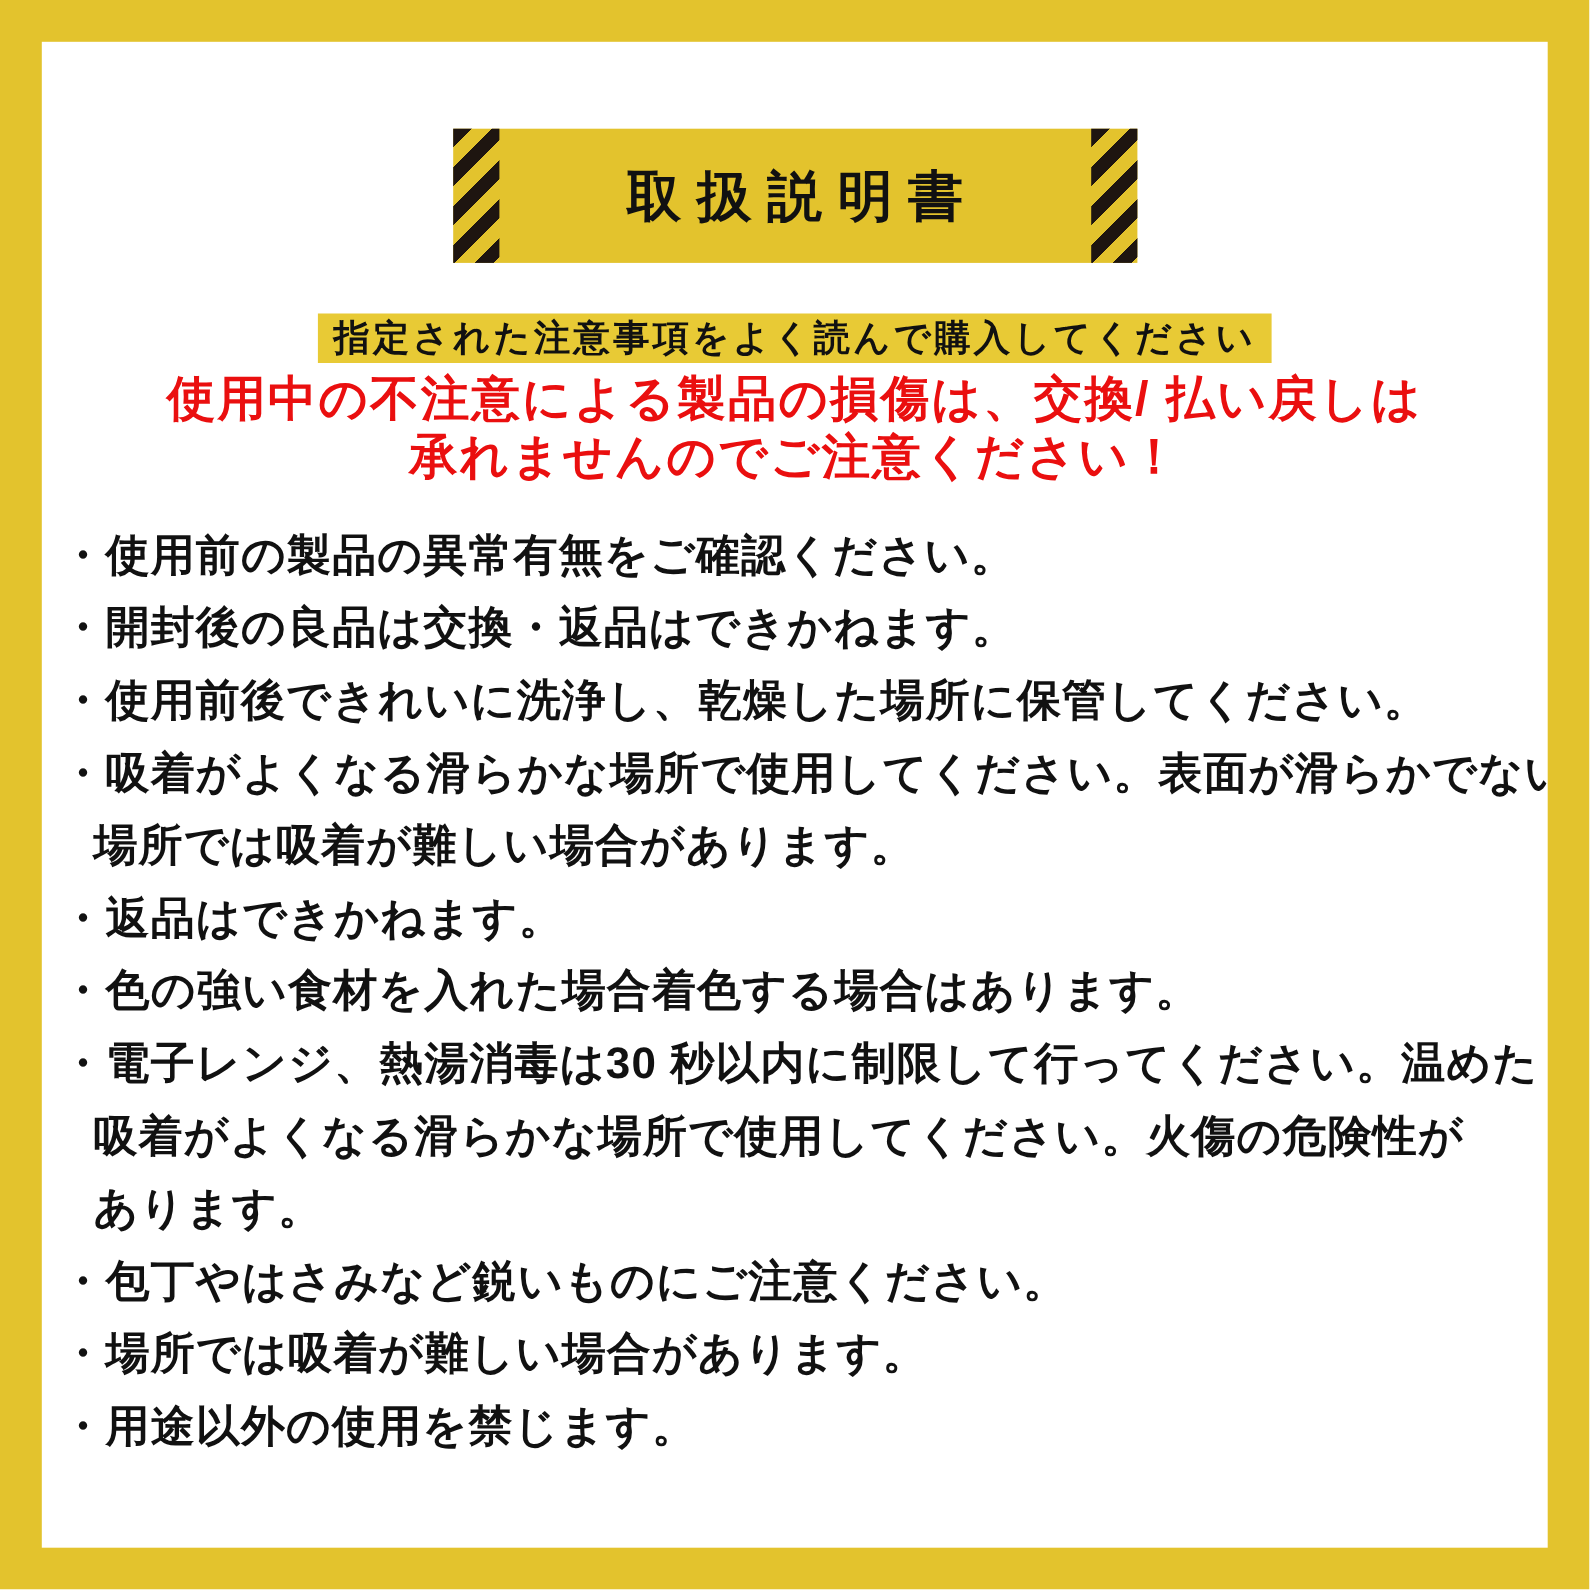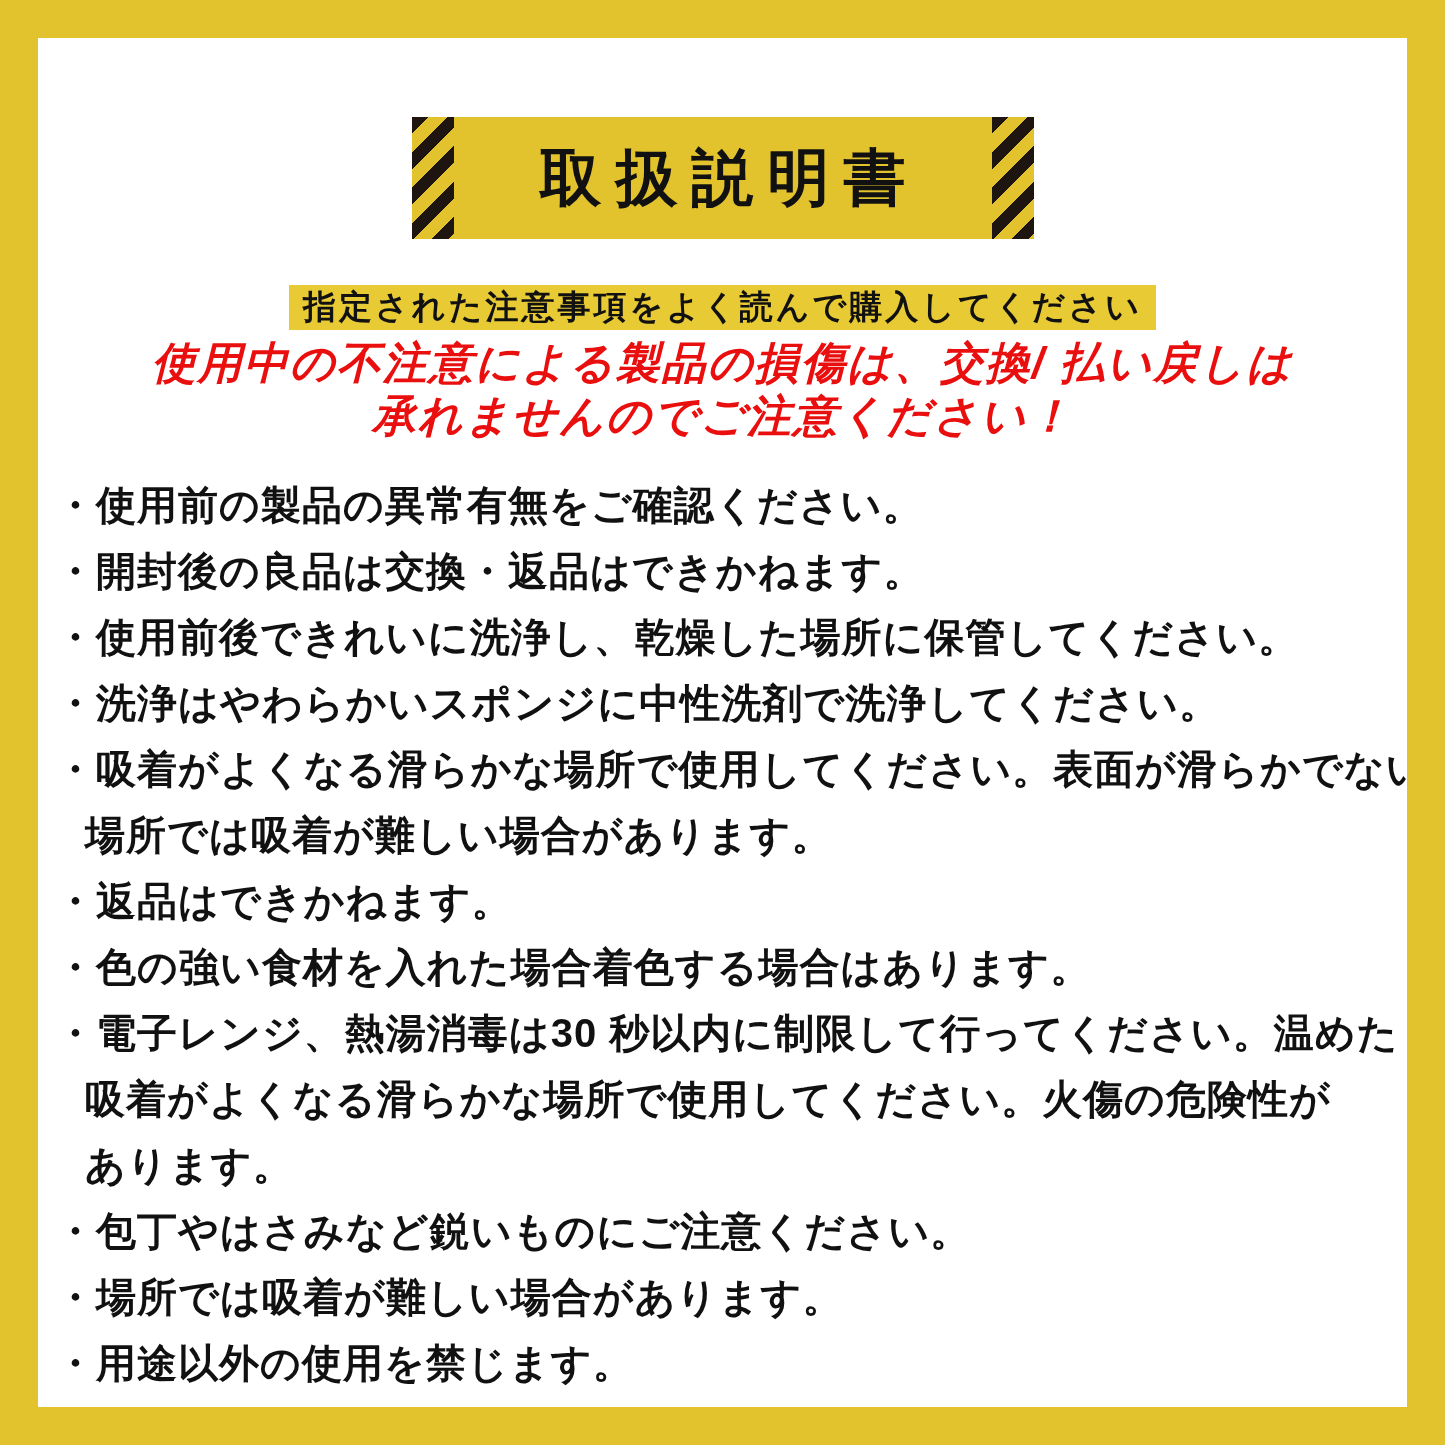--- a/index.html
+++ b/index.html
@@ -21,30 +21,30 @@
     width:622px;height:122px;margin:79px auto 0;background:var(--banner-yellow);
     position:relative;display:flex;align-items:center;justify-content:center;
   }
   .stripe{
     position:absolute;top:0;bottom:0;width:42px;
     background:repeating-linear-gradient(135deg,var(--stripe-black) 0 12px,transparent 12px 25px);
   }
   .stripe.left{left:0}
   .stripe.right{right:0}
   .title{
-    font-size:62px;letter-spacing:14px;text-indent:14px;white-space:nowrap;line-height:1;
+    font-size:50px;letter-spacing:14px;text-indent:14px;white-space:nowrap;line-height:1;
   }
   .notice{text-align:center;margin-top:46px;}
   .highlight{
     display:inline-block;background:var(--highlight-yellow);
     font-size:33px;letter-spacing:3px;padding:5px 14px 7px;white-space:nowrap;line-height:1;
   }
   .warning{
     color:var(--warning-red);font-size:44px;line-height:53px;letter-spacing:2px;
-    margin-top:6px;text-align:center;font-style:italic;
+    margin-top:6px;text-align:center;
   }
   .warning .w-line{white-space:nowrap;}
   .notes{
     margin:36px 16px 0 17px;font-size:40px;line-height:54px;letter-spacing:1px;
   }
   .note-item{margin-bottom:4px;}
   .note-line{white-space:nowrap;margin-top:12px;}
   .note-line.cont{padding-left:30px;}
 </style>
 </head>
@@ -70,23 +70,20 @@
       <div class="note-item">
         <div class="note-line">・使用前の製品の異常有無をご確認ください。</div>
       </div>
       <div class="note-item">
         <div class="note-line">・開封後の良品は交換・返品はできかねます。</div>
       </div>
       <div class="note-item">
         <div class="note-line">・使用前後できれいに洗浄し、乾燥した場所に保管してください。</div>
       </div>
       <div class="note-item">
-        <div class="note-line">・洗浄はやわらかいスポンジに中性洗剤で洗浄してください。</div>
-      </div>
-      <div class="note-item">
         <div class="note-line">・吸着がよくなる滑らかな場所で使用してください。表面が滑らかでない</div>
         <div class="note-line cont">場所では吸着が難しい場合があります。</div>
       </div>
       <div class="note-item">
         <div class="note-line">・返品はできかねます。</div>
       </div>
       <div class="note-item">
         <div class="note-line">・色の強い食材を入れた場合着色する場合はあります。</div>
       </div>
       <div class="note-item">

